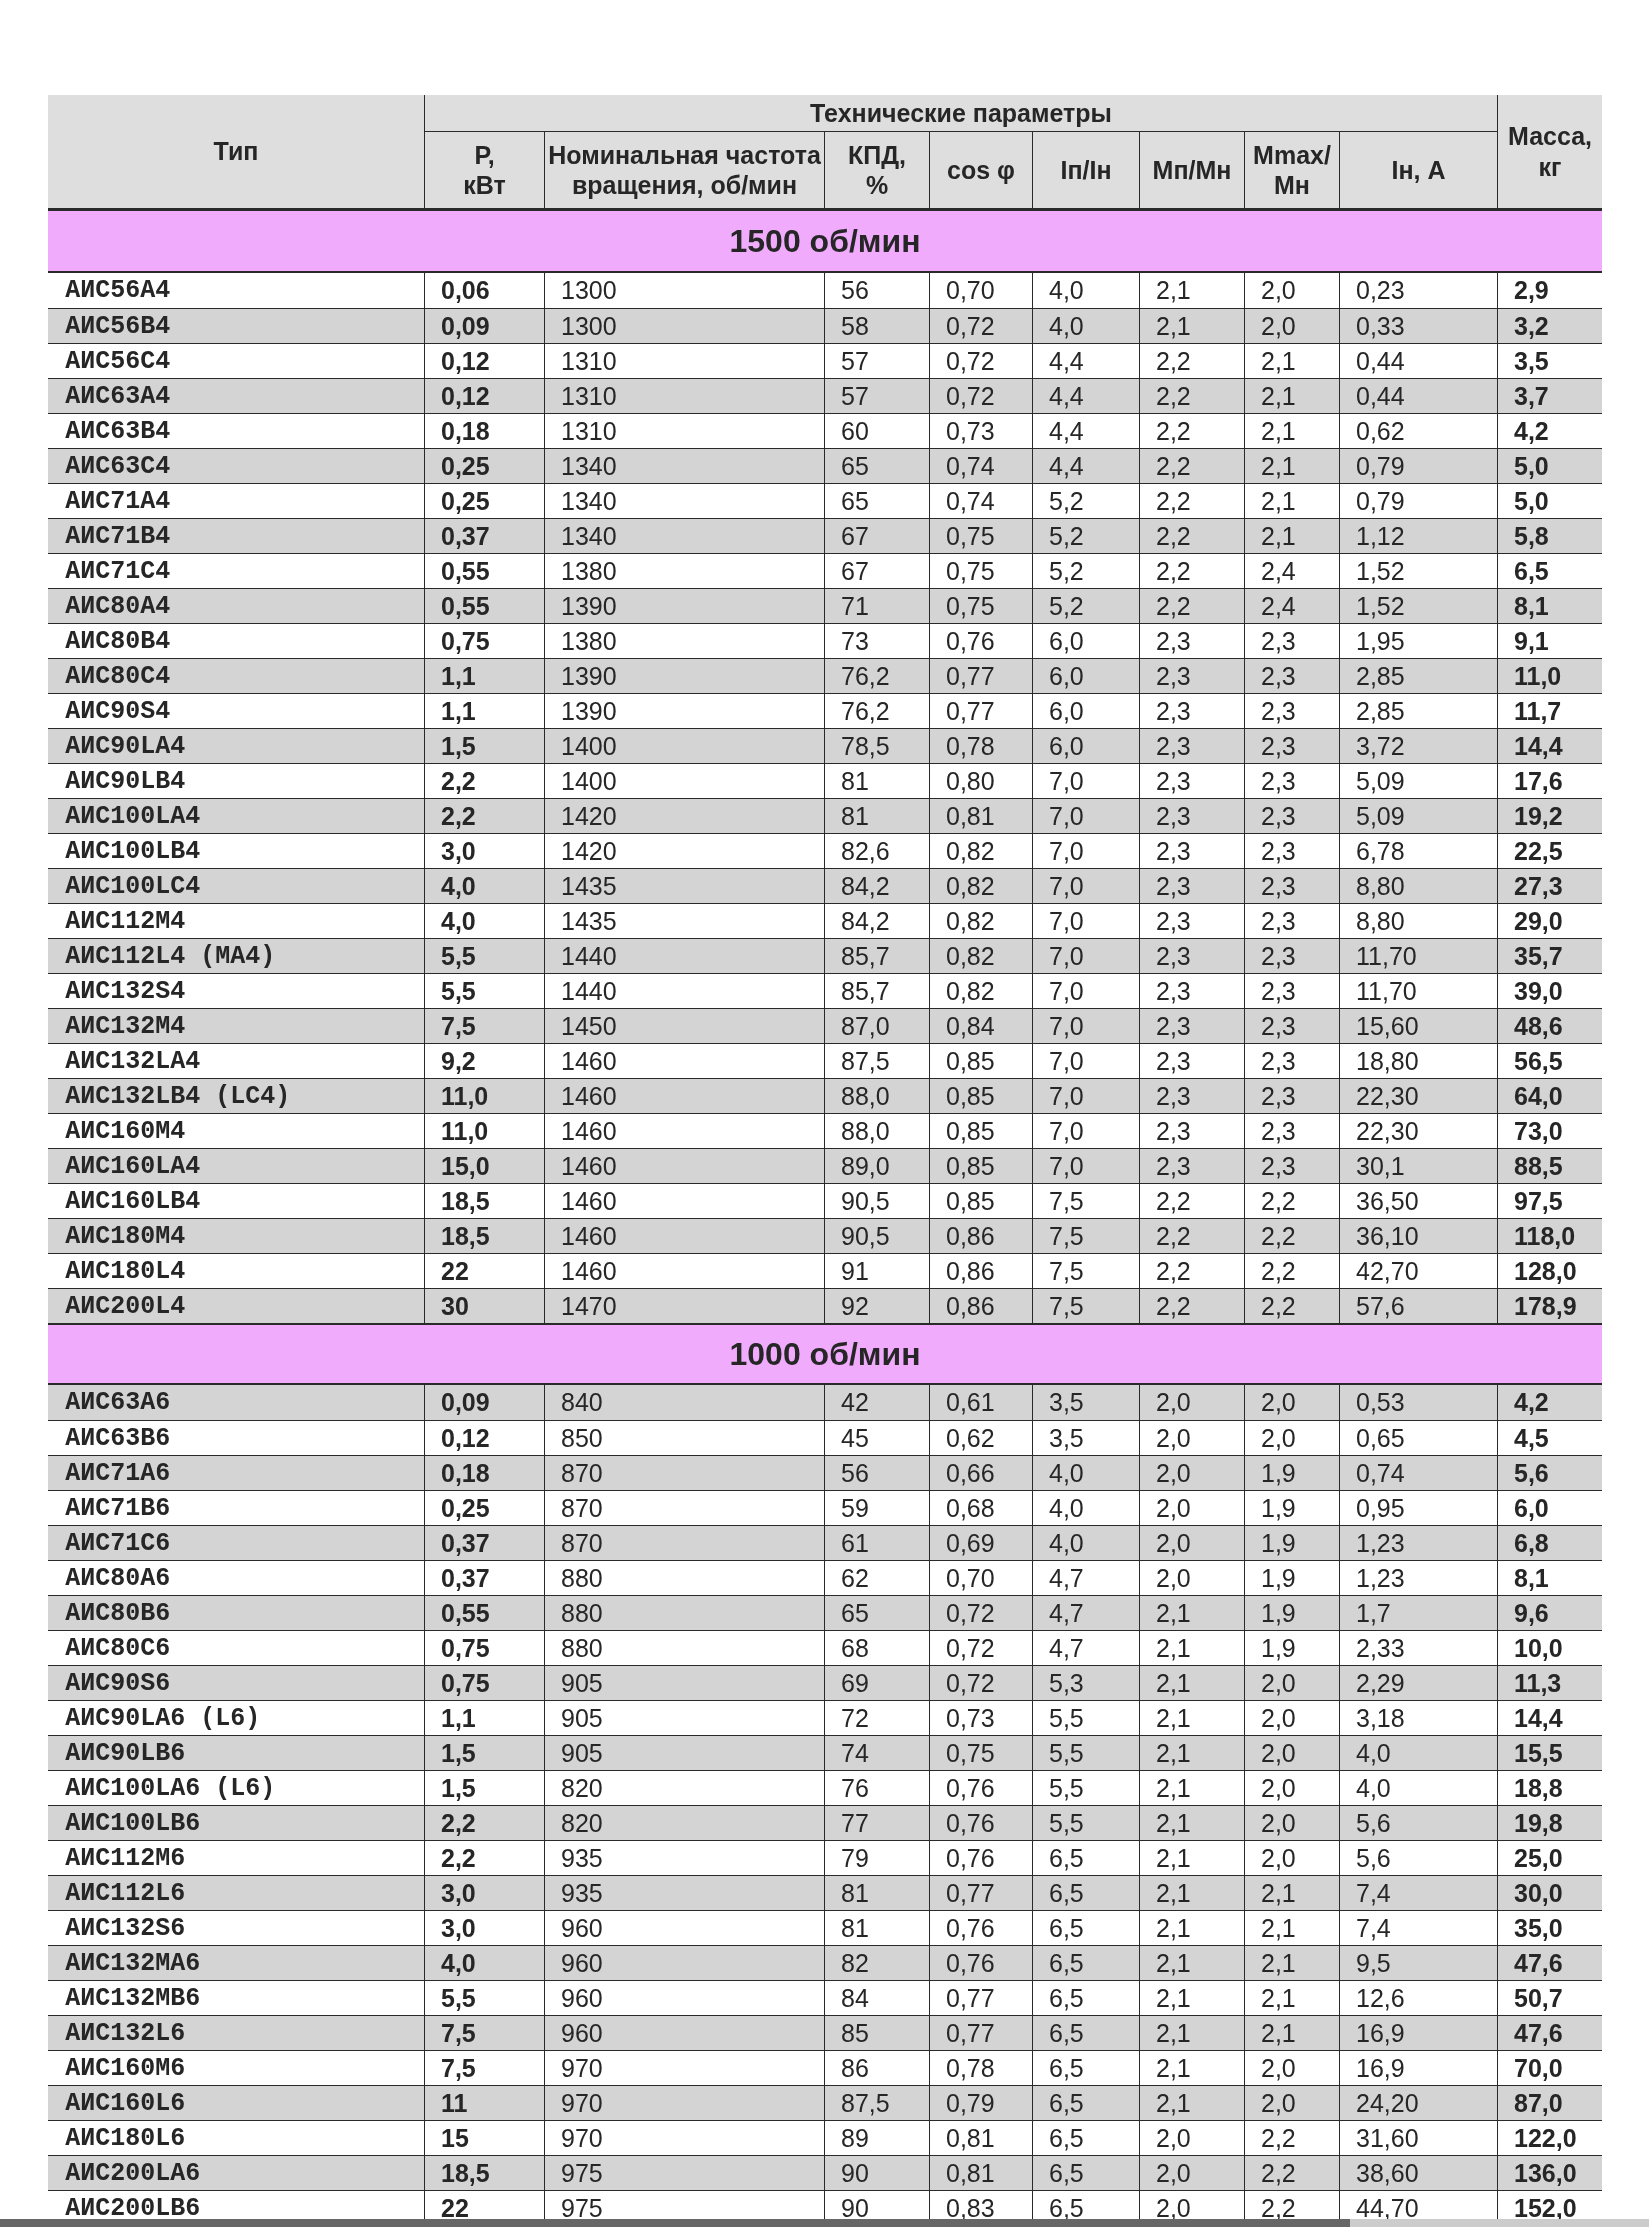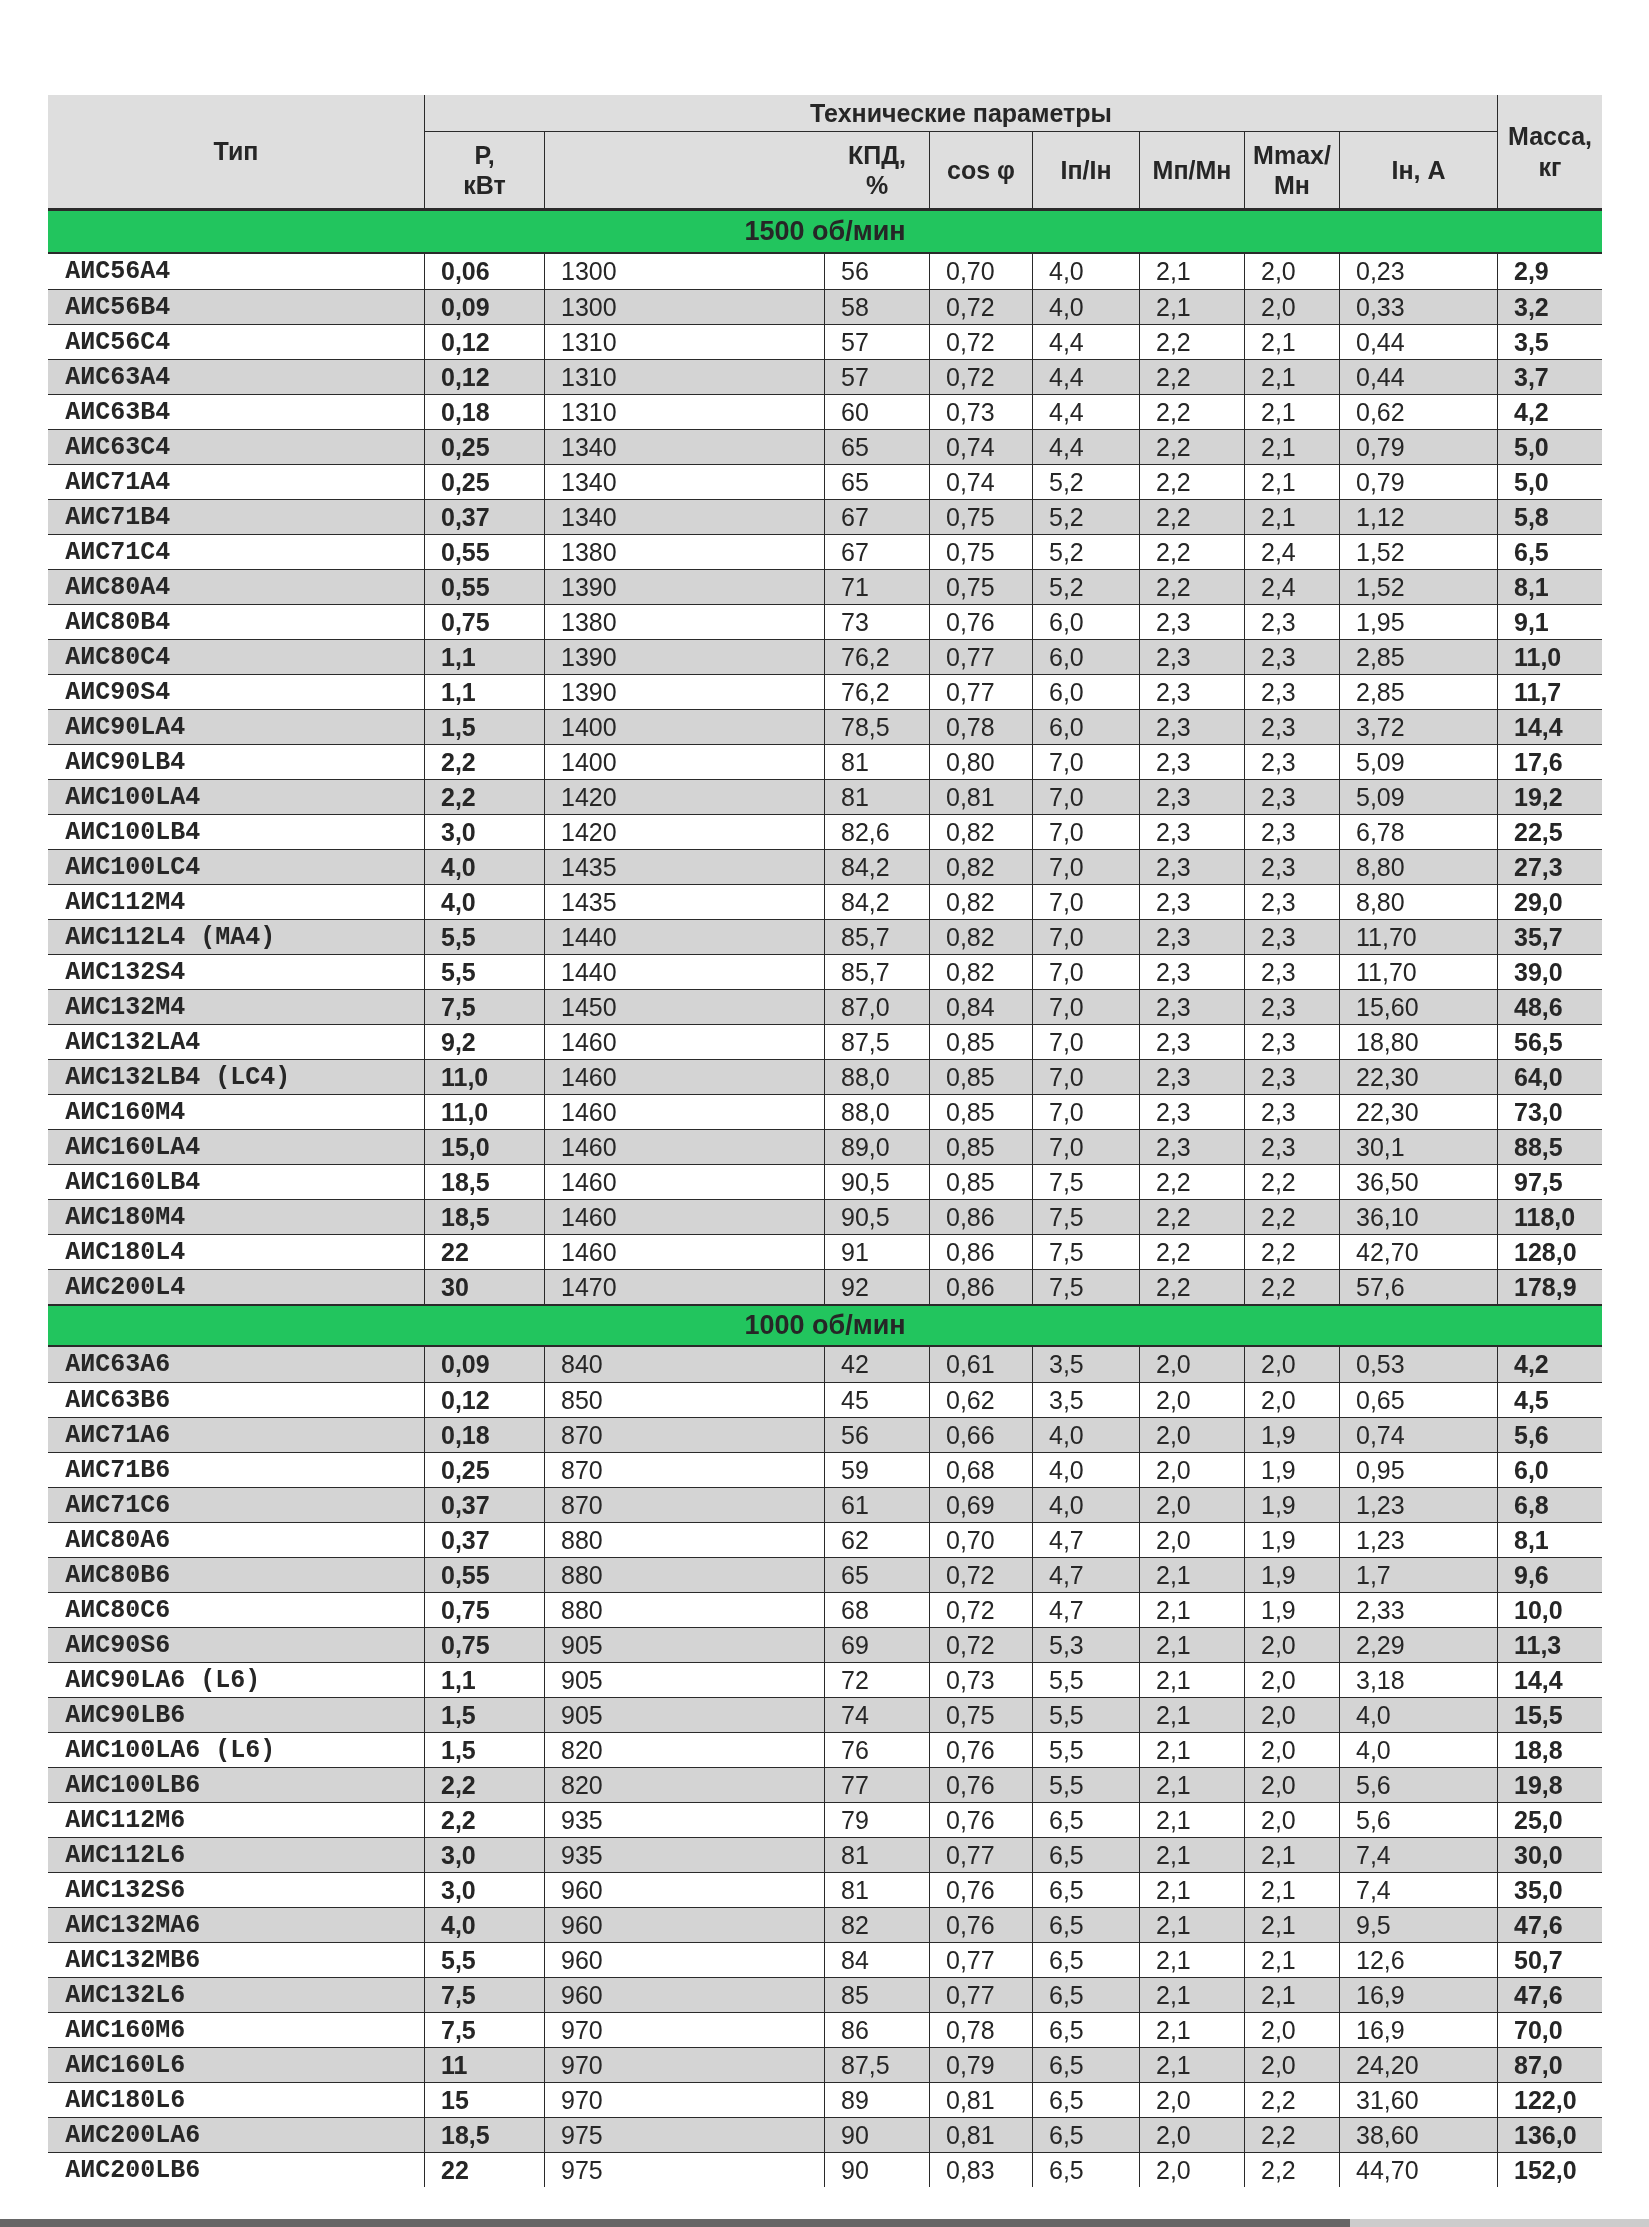--- a/index.html
+++ b/index.html
@@ -46,28 +46,28 @@
     white-space:pre-line;
   }
   .h-type{grid-column:1;grid-row:1/3;border-right:1.3px solid var(--line);}
   .h-tech{grid-column:2/10;grid-row:1;border-right:1.3px solid var(--line);border-bottom:1.3px solid var(--line);}
   .h-mass{grid-column:10;grid-row:1/3;}
   .h-sub{grid-row:2;border-right:1.3px solid var(--line);}
   .s0{grid-column:2;} .s1{grid-column:3;} .s2{grid-column:4;} .s3{grid-column:5;}
   .s4{grid-column:6;} .s5{grid-column:7;} .s6{grid-column:8;} .s7{grid-column:9;}
   
   .section-title{
-    height:43px;
+    height:62px;
     display:flex;
     align-items:center;
     justify-content:center;
     font-weight:700;
-    font-size:27px;
+    font-size:32px;
     border-bottom:2.7px solid var(--line);
-    background:#22c55e;
+    background:#f0abfc;
   }
   #sections .section + .section .section-title{border-top:2.7px solid var(--line);}
   .row{
     display:grid;
     grid-template-columns:var(--cols);
     height:35px;
     border-top:1.3px solid var(--line);
     background:#ffffff;
   }
   .section-title + .row{border-top:0;}
@@ -99,20 +99,22 @@
 <body>
 
 <div class="motor-table">
   <div class="thead">
     <div class="hcell h-tech">Технические параметры</div>
     <div class="hcell h-type">Тип</div>
     <div class="hcell h-mass">Масса,
 кг</div>
     <div class="hcell h-sub s0">Р,
 кВт</div>
+    <div class="hcell h-sub s1">Номинальная частота
+вращения, об/мин</div>
     <div class="hcell h-sub s2">КПД,
 %</div>
     <div class="hcell h-sub s3">cos φ</div>
     <div class="hcell h-sub s4">Iп/Iн</div>
     <div class="hcell h-sub s5">Мп/Мн</div>
     <div class="hcell h-sub s6">Mmax/
 Мн</div>
     <div class="hcell h-sub s7">Iн, А</div>
   </div>
   <div id="sections">

